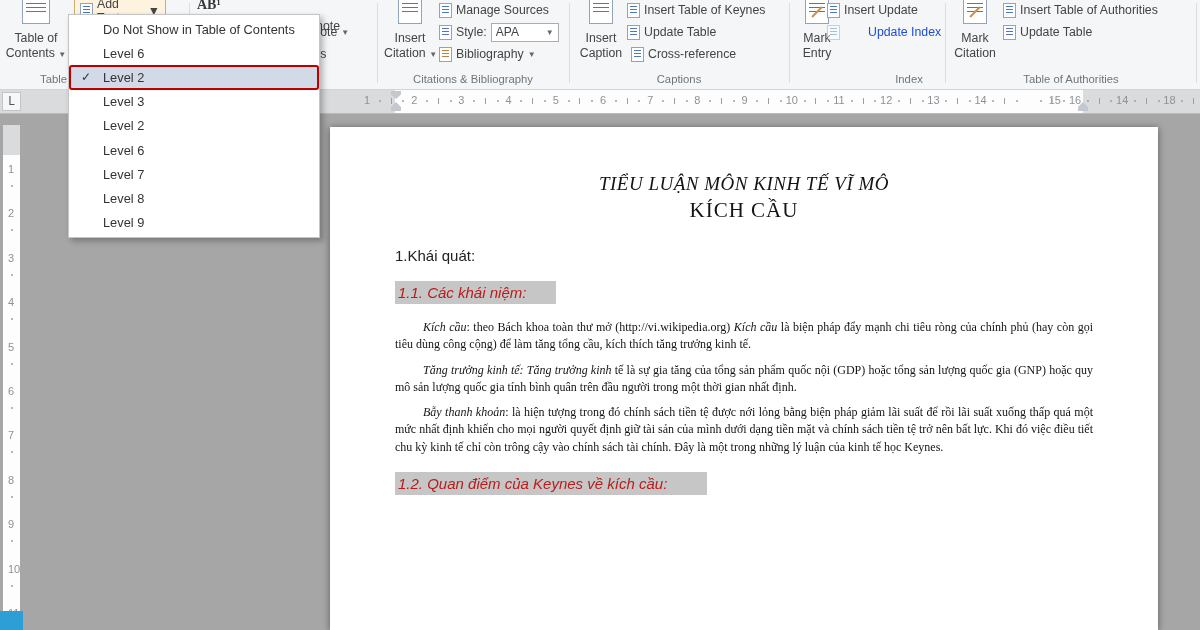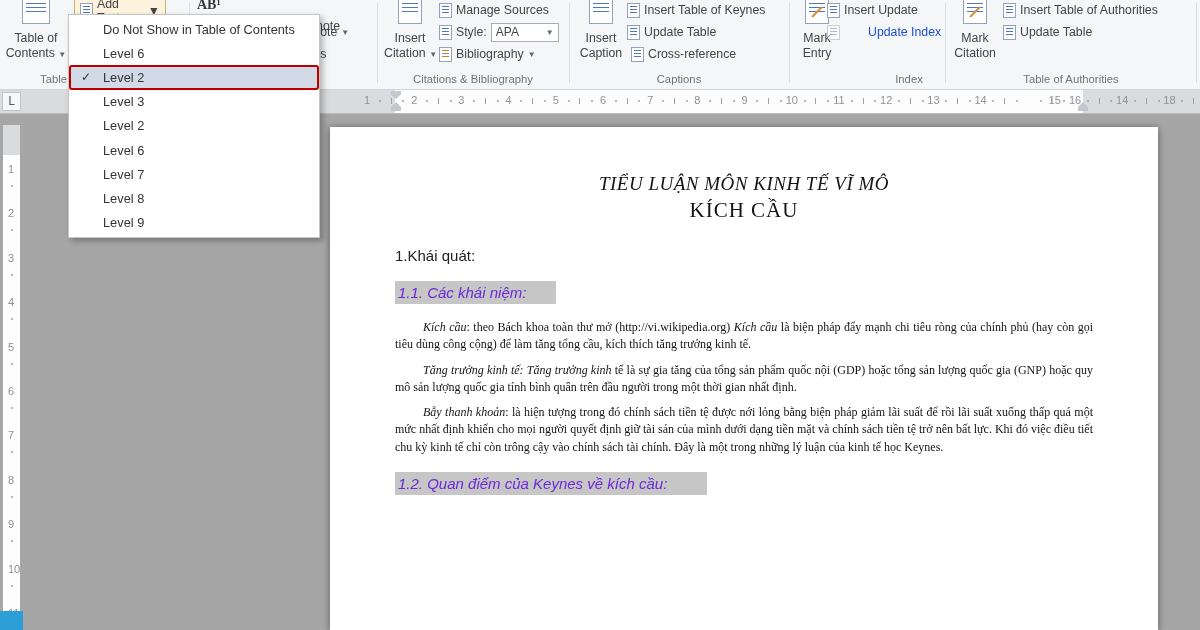--- a/index.html
+++ b/index.html
@@ -44,21 +44,21 @@
   .menu-item{display:flex;align-items:center;height:24.2px;font-size:12.8px;color:#333;cursor:default;}
   .menu-check{width:34px;text-align:center;font-size:12px;color:#333;flex:none;}
   .menu-item.selected{background:#d2dae8;}
   .menu-item.annotated{outline:2px solid #c00000;outline-offset:-2px;border-radius:3px;}
   
   .page{position:absolute;left:330px;top:127px;width:828px;height:503px;background:#fff;box-shadow:0 1px 7px rgba(0,0,0,.45);z-index:1;}
   .page-inner{padding:0 65px;font-family:"Liberation Serif",serif;color:#141414;}
   .title1{margin-top:46px;text-align:center;font-style:italic;font-size:19px;letter-spacing:.5px;}
   .title2{margin-top:3px;text-align:center;font-size:21px;letter-spacing:1px;}
   .h1x{margin-top:24px;font-family:"Liberation Sans",sans-serif;font-size:15px;color:#222;}
-  .hl{display:inline-block;background:#c6c6c6;font-family:"Liberation Sans",sans-serif;font-style:italic;font-size:15px;color:#6d28d9;padding:3px 30px 3px 3px;}
+  .hl{display:inline-block;background:#c6c6c6;font-family:"Liberation Sans",sans-serif;font-style:italic;font-size:15px;color:#b91c1c;padding:3px 30px 3px 3px;}
   .h11x{margin-top:17px;}
   .h12x{margin-top:16px;}
   .doc-body{margin-top:15px;}
   .bpara{margin:0 0 8px 0;font-size:12px;line-height:1.44;text-align:justify;text-indent:28px;}
   .bpara .it{font-style:italic;}
 </style>
 </head>
 <body>
 
 <div class="stage">

